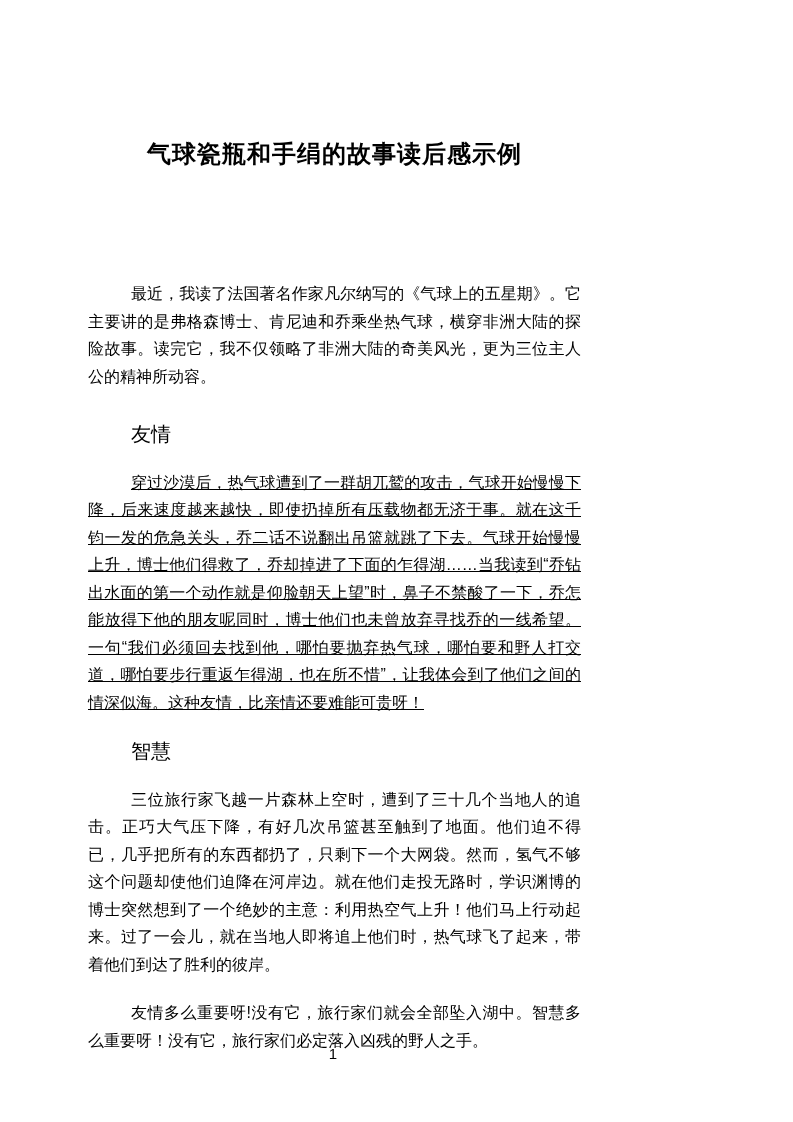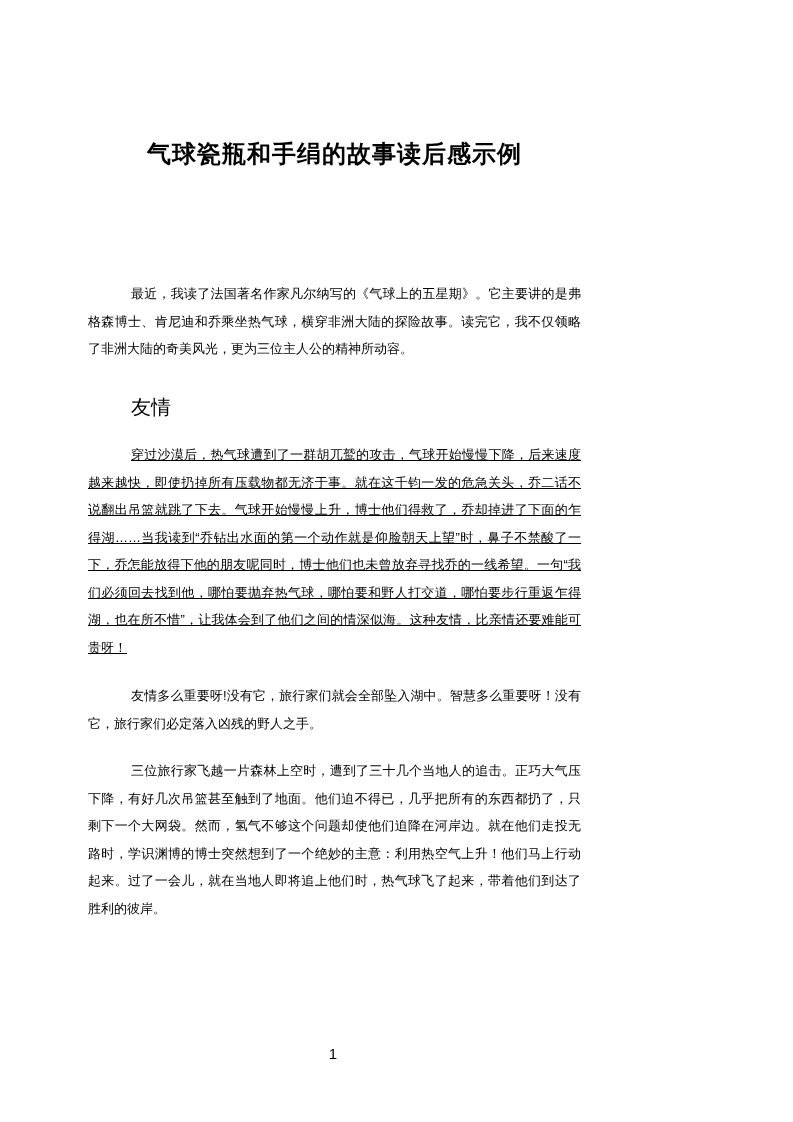--- a/index.html
+++ b/index.html
@@ -20,21 +20,21 @@
   }
   .doc-title {
     margin: 138px 0 0 0;
     text-align: center;
     font-size: 24px;
     line-height: 31px;
     font-weight: 700;
     letter-spacing: 1px;
   }
   .para {
-    font-size: 13px;
+    font-size: 16px;
     line-height: 27.5px;
     text-align: justify;
     text-indent: 43px;
     margin: 0;
     word-break: break-all;
   }
   .para-intro   { margin-top: 111px; }
   .heading {
     font-size: 20px;
     line-height: 27.5px;
@@ -64,20 +64,21 @@
 <div class="page">
 
   <h1 class="doc-title">气球瓷瓶和手绢的故事读后感示例</h1>
 
   <p class="para para-intro">最近，我读了法国著名作家凡尔纳写的《气球上的五星期》。它主要讲的是弗格森博士、肯尼迪和乔乘坐热气球，横穿非洲大陆的探险故事。读完它，我不仅领略了非洲大陆的奇美风光，更为三位主人公的精神所动容。</p>
 
   <p class="heading heading-friendship">友情</p>
 
   <p class="para para-friendship">穿过沙漠后，热气球遭到了一群胡兀鹫的攻击，气球开始慢慢下降，后来速度越来越快，即使扔掉所有压载物都无济于事。就在这千钧一发的危急关头，乔二话不说翻出吊篮就跳了下去。气球开始慢慢上升，博士他们得救了，乔却掉进了下面的乍得湖……当我读到“乔钻出水面的第一个动作就是仰脸朝天上望”时，鼻子不禁酸了一下，乔怎能放得下他的朋友呢同时，博士他们也未曾放弃寻找乔的一线希望。一句“我们必须回去找到他，哪怕要抛弃热气球，哪怕要和野人打交道，哪怕要步行重返乍得湖，也在所不惜”，让我体会到了他们之间的情深似海。这种友情，比亲情还要难能可贵呀！</p>
 
+  <p class="heading heading-wisdom">智慧</p>
+
+  <p class="para para-wisdom">三位旅行家飞越一片森林上空时，遭到了三十几个当地人的追击。正巧大气压下降，有好几次吊篮甚至触到了地面。他们迫不得已，几乎把所有的东西都扔了，只剩下一个大网袋。然而，氢气不够这个问题却使他们迫降在河岸边。就在他们走投无路时，学识渊博的博士突然想到了一个绝妙的主意：利用热空气上升！他们马上行动起来。过了一会儿，就在当地人即将追上他们时，热气球飞了起来，带着他们到达了胜利的彼岸。</p>
 
   <p class="para para-conclusion">友情多么重要呀!没有它，旅行家们就会全部坠入湖中。智慧多么重要呀！没有它，旅行家们必定落入凶残的野人之手。</p>
-
-  <p class="para para-wisdom">三位旅行家飞越一片森林上空时，遭到了三十几个当地人的追击。正巧大气压下降，有好几次吊篮甚至触到了地面。他们迫不得已，几乎把所有的东西都扔了，只剩下一个大网袋。然而，氢气不够这个问题却使他们迫降在河岸边。就在他们走投无路时，学识渊博的博士突然想到了一个绝妙的主意：利用热空气上升！他们马上行动起来。过了一会儿，就在当地人即将追上他们时，热气球飞了起来，带着他们到达了胜利的彼岸。</p>
 
   <div class="page-number">1</div>
 
 </div>
 
 </body></html>

